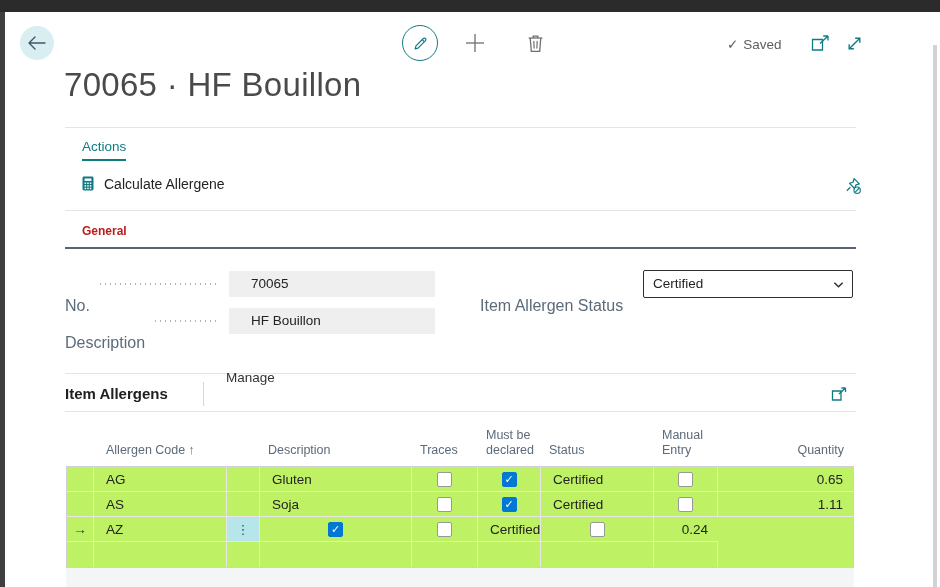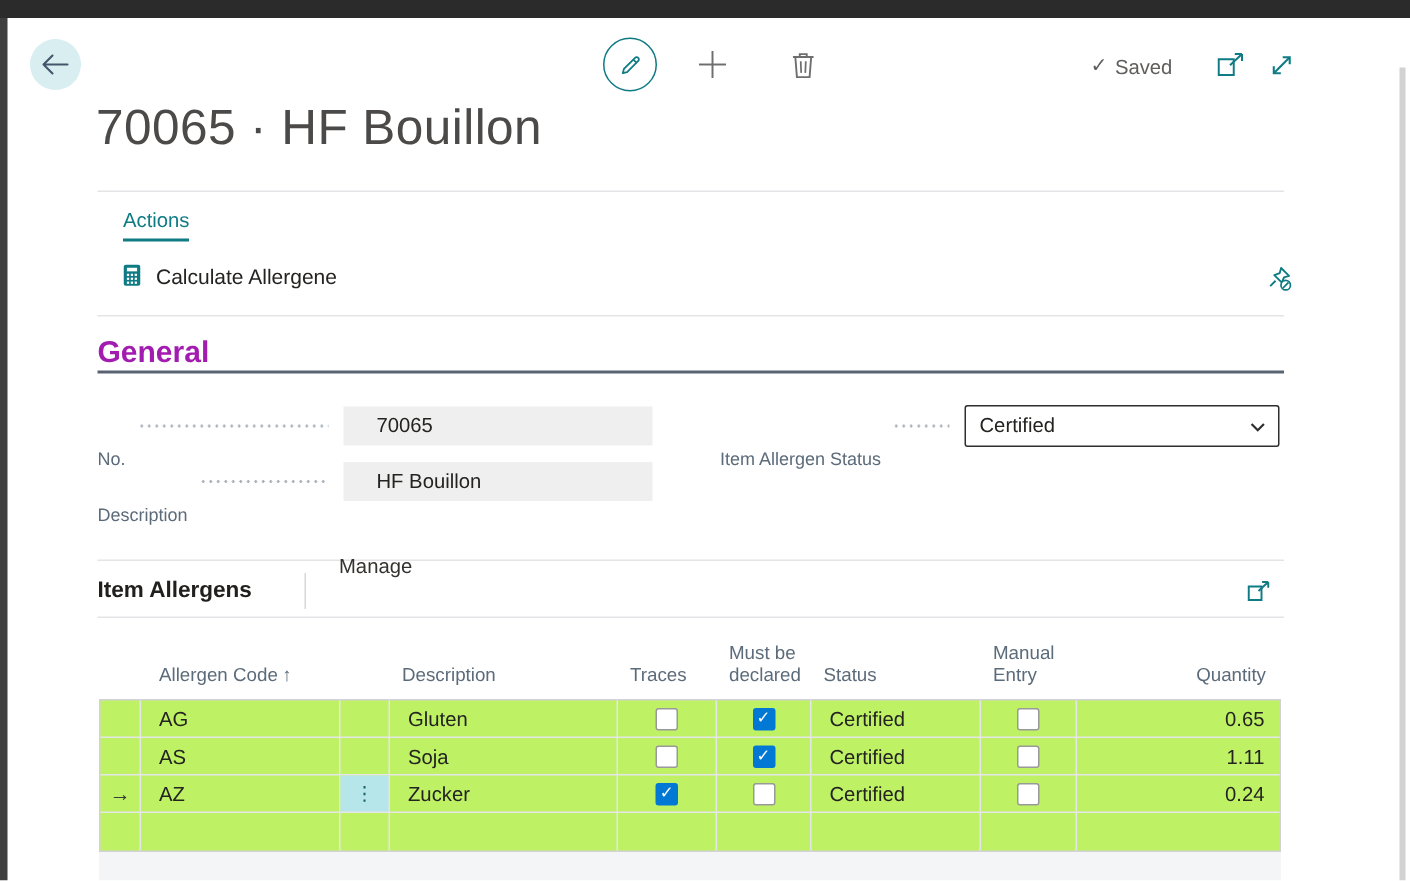--- a/index.html
+++ b/index.html
@@ -26,28 +26,28 @@
   .page-title { position:absolute; left:64px; top:66px; font-size:33px; font-weight:300; color:#4c4a48; letter-spacing:.3px; }
 
   .hr { position:absolute; left:65px; width:791px; height:1px; background:#e4e4e7; }
   .hr-1 { top:127px; } .hr-2 { top:210px; } .hr-3 { top:373px; } .hr-4 { top:411px; }
 
   .actions-tab { position:absolute; left:82px; top:139px; font-size:13.5px; color:var(--accent-teal,#0f7b84); padding-bottom:5px; border-bottom:2px solid var(--accent-teal,#0f7b84); cursor:pointer; background:none; border-top:none; border-left:none; border-right:none; }
   .calc-btn { position:absolute; left:80px; top:175px; display:flex; align-items:center; gap:8px; background:none; border:none; cursor:pointer; font-size:14px; color:#242321; font-family:inherit; }
   .calc-icon { color:var(--accent-teal,#0f7b84); display:flex; }
   .unpin-btn { left:841px; top:174px; width:22px; height:22px; color:var(--accent-teal,#0f7b84); }
 
-  .general-h { position:absolute; left:65px; top:224px; font-size:20px; font-weight:700; color:#a21caf; }
+  .general-h { position:absolute; left:82px; top:224px; font-size:12px; font-weight:700; color:#b91c1c; }
   .general-rule { position:absolute; left:65px; top:247px; width:791px; height:2px; background:#5a6372; }
 
   .field { position:absolute; display:flex; align-items:center; height:27px; }
   .f-no    { left:65px; top:270px; width:370px; }
   .f-desc  { left:65px; top:307px; width:370px; }
   .f-status{ left:480px; top:270px; width:373px; }
-  .flabel { font-size:12px; color:var(--label-text,#5c6b7a); white-space:nowrap;margin-top:44px; }
+  .flabel { font-size:16px; color:var(--label-text,#5c6b7a); white-space:nowrap;margin-top:44px; }
   .leader { flex:1; height:2px; margin:0 10px 0 8px; background:radial-gradient(circle,#aab3bc 0.9px,transparent 1px) left center / 5px 2px repeat-x; }
   .finput { width:206px; height:26px; background:var(--input-bg,#efefef); display:flex; align-items:center; padding:0 22px; font-size:13.5px; color:#242321; }
   .fselect { position:relative; width:210px; height:28px; border:1px solid #2e2e2e; border-radius:2px; background:#fff; display:flex; align-items:center; padding:0 26px 0 9px; font-size:13.5px; color:#242321; cursor:pointer; }
   .fselect .caret { position:absolute; right:8px; top:10px; color:#2e2e2e; }
 
   .list-title { position:absolute; left:65px; top:385px; font-size:15px; font-weight:700; color:#21201e; }
   .list-vline { position:absolute; left:203px; top:382px; width:1px; height:24px; background:#d8d8db; }
   .manage-btn { position:absolute; left:226px; top:370px; background:none; border:none; cursor:pointer; font-size:13.5px; color:#35332f; font-family:inherit; }
   .focus-btn { left:829px; top:385px; width:20px; height:18px; color:var(--accent-teal,#0f7b84); }
 
@@ -269,21 +269,20 @@
         <div class="td right">1.11</div>
       </div>
       <div class="trow">
         <div class="td center">
           <div class="row-arrow">→</div>
         </div>
         <div class="td text">AZ</div>
         <div class="td center opt-active">
           <div class="opt-glyph">⋮</div>
         </div>
-        <div class="td text">Zucker</div>
         <div class="td center">
           <div class="checkbox checked">
             <div class="check-glyph">✓</div>
           </div>
         </div>
         <div class="td center">
           <div class="checkbox"></div>
         </div>
         <div class="td text">Certified</div>
         <div class="td center">

